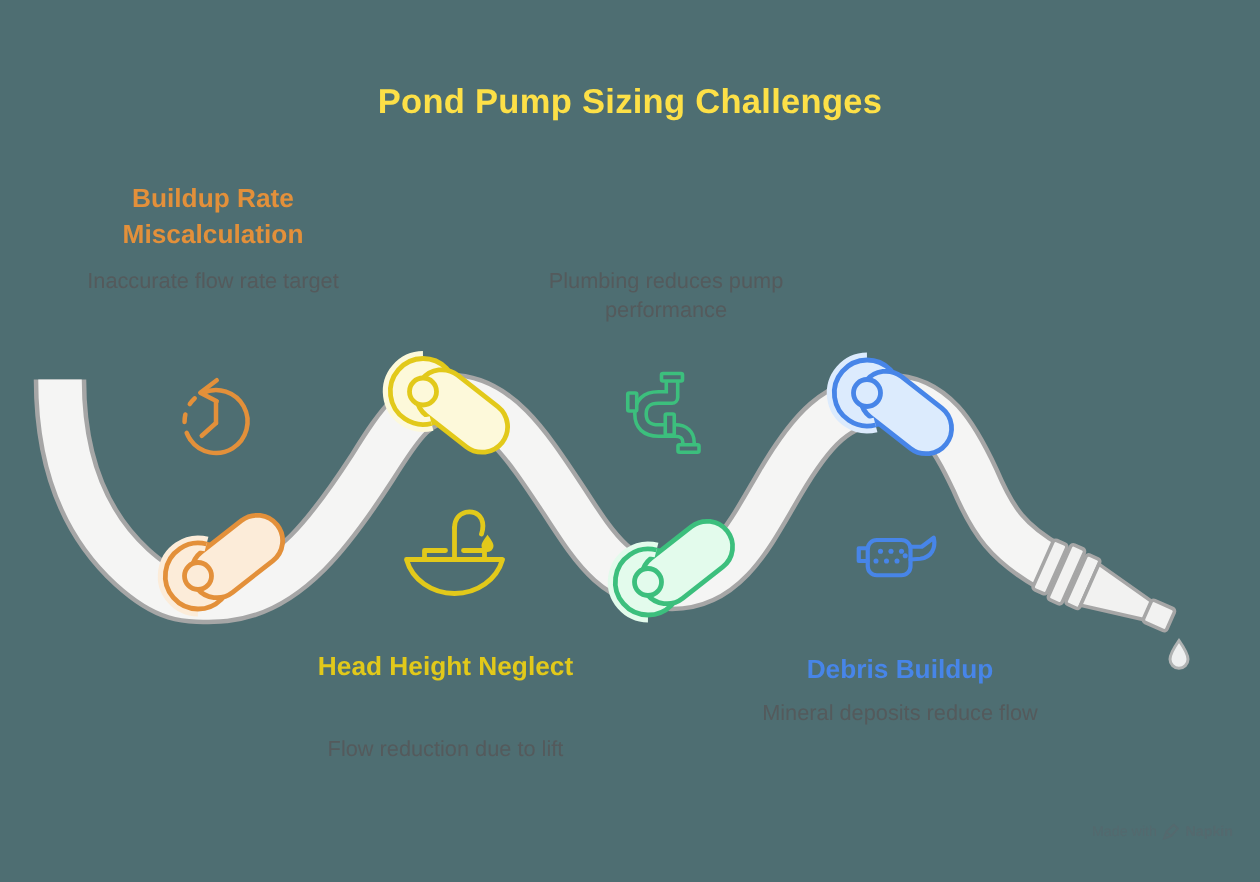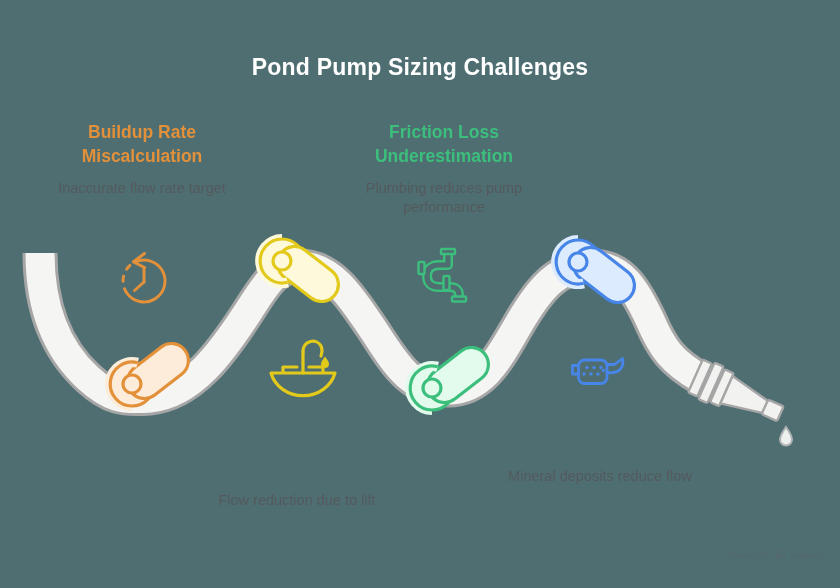--- a/index.html
+++ b/index.html
@@ -138,30 +138,31 @@
         <circle cx="594" cy="367.5" r="1.7"></circle>
         <circle cx="601" cy="367.5" r="1.7"></circle>
         <circle cx="584" cy="374" r="1.7"></circle>
         <circle cx="591" cy="374" r="1.7"></circle>
         <circle cx="598" cy="374" r="1.7"></circle>
         <circle cx="603.5" cy="370.5" r="1.7"></circle>
       </g>
     </g>
   </svg>
 
-  <div id="main-title" class="txt" style="color: #ffffff;">Pond Pump Sizing Challenges</div>
+  <div id="main-title" class="txt" style="color: #fde047;">Pond Pump Sizing Challenges</div>
 
   <div id="c0-title" class="txt challenge-title" style="color: rgb(227, 144, 58);">Buildup Rate Miscalculation</div>
   <div id="c0-sub" class="txt challenge-sub" style="color: rgb(84, 90, 92);">Inaccurate flow rate target</div>
 
-  <div id="c1-title" class="txt challenge-title" style="color: rgb(60, 191, 125);">Friction Loss Underestimation</div>
   <div id="c1-sub" class="txt challenge-sub" style="color: rgb(84, 90, 92);">Plumbing reduces pump performance</div>
 
+  <div id="c2-title" class="txt challenge-title" style="color: rgb(226, 201, 26);">Head Height Neglect</div>
   <div id="c2-sub" class="txt challenge-sub" style="color: rgb(84, 90, 92);">Flow reduction due to lift</div>
 
+  <div id="c3-title" class="txt challenge-title" style="color: rgb(71, 133, 232);">Debris Buildup</div>
   <div id="c3-sub" class="txt challenge-sub" style="color: rgb(84, 90, 92);">Mineral deposits reduce flow</div>
 
   <div id="watermark" style="color: rgb(84, 105, 110);">
     <span>Made with</span>
     <svg width="11" height="11" viewBox="0 0 11 11">
       <path d="M1 10 L2.6 5.4 L7.6 0.8 L10.2 3.4 L5.6 8.4 Z M2.6 5.4 L5.2 8" fill="none" stroke-width="1.3" stroke="#54696e"></path>
     </svg>
     <span class="brand">Napkin</span>
   </div>
 

